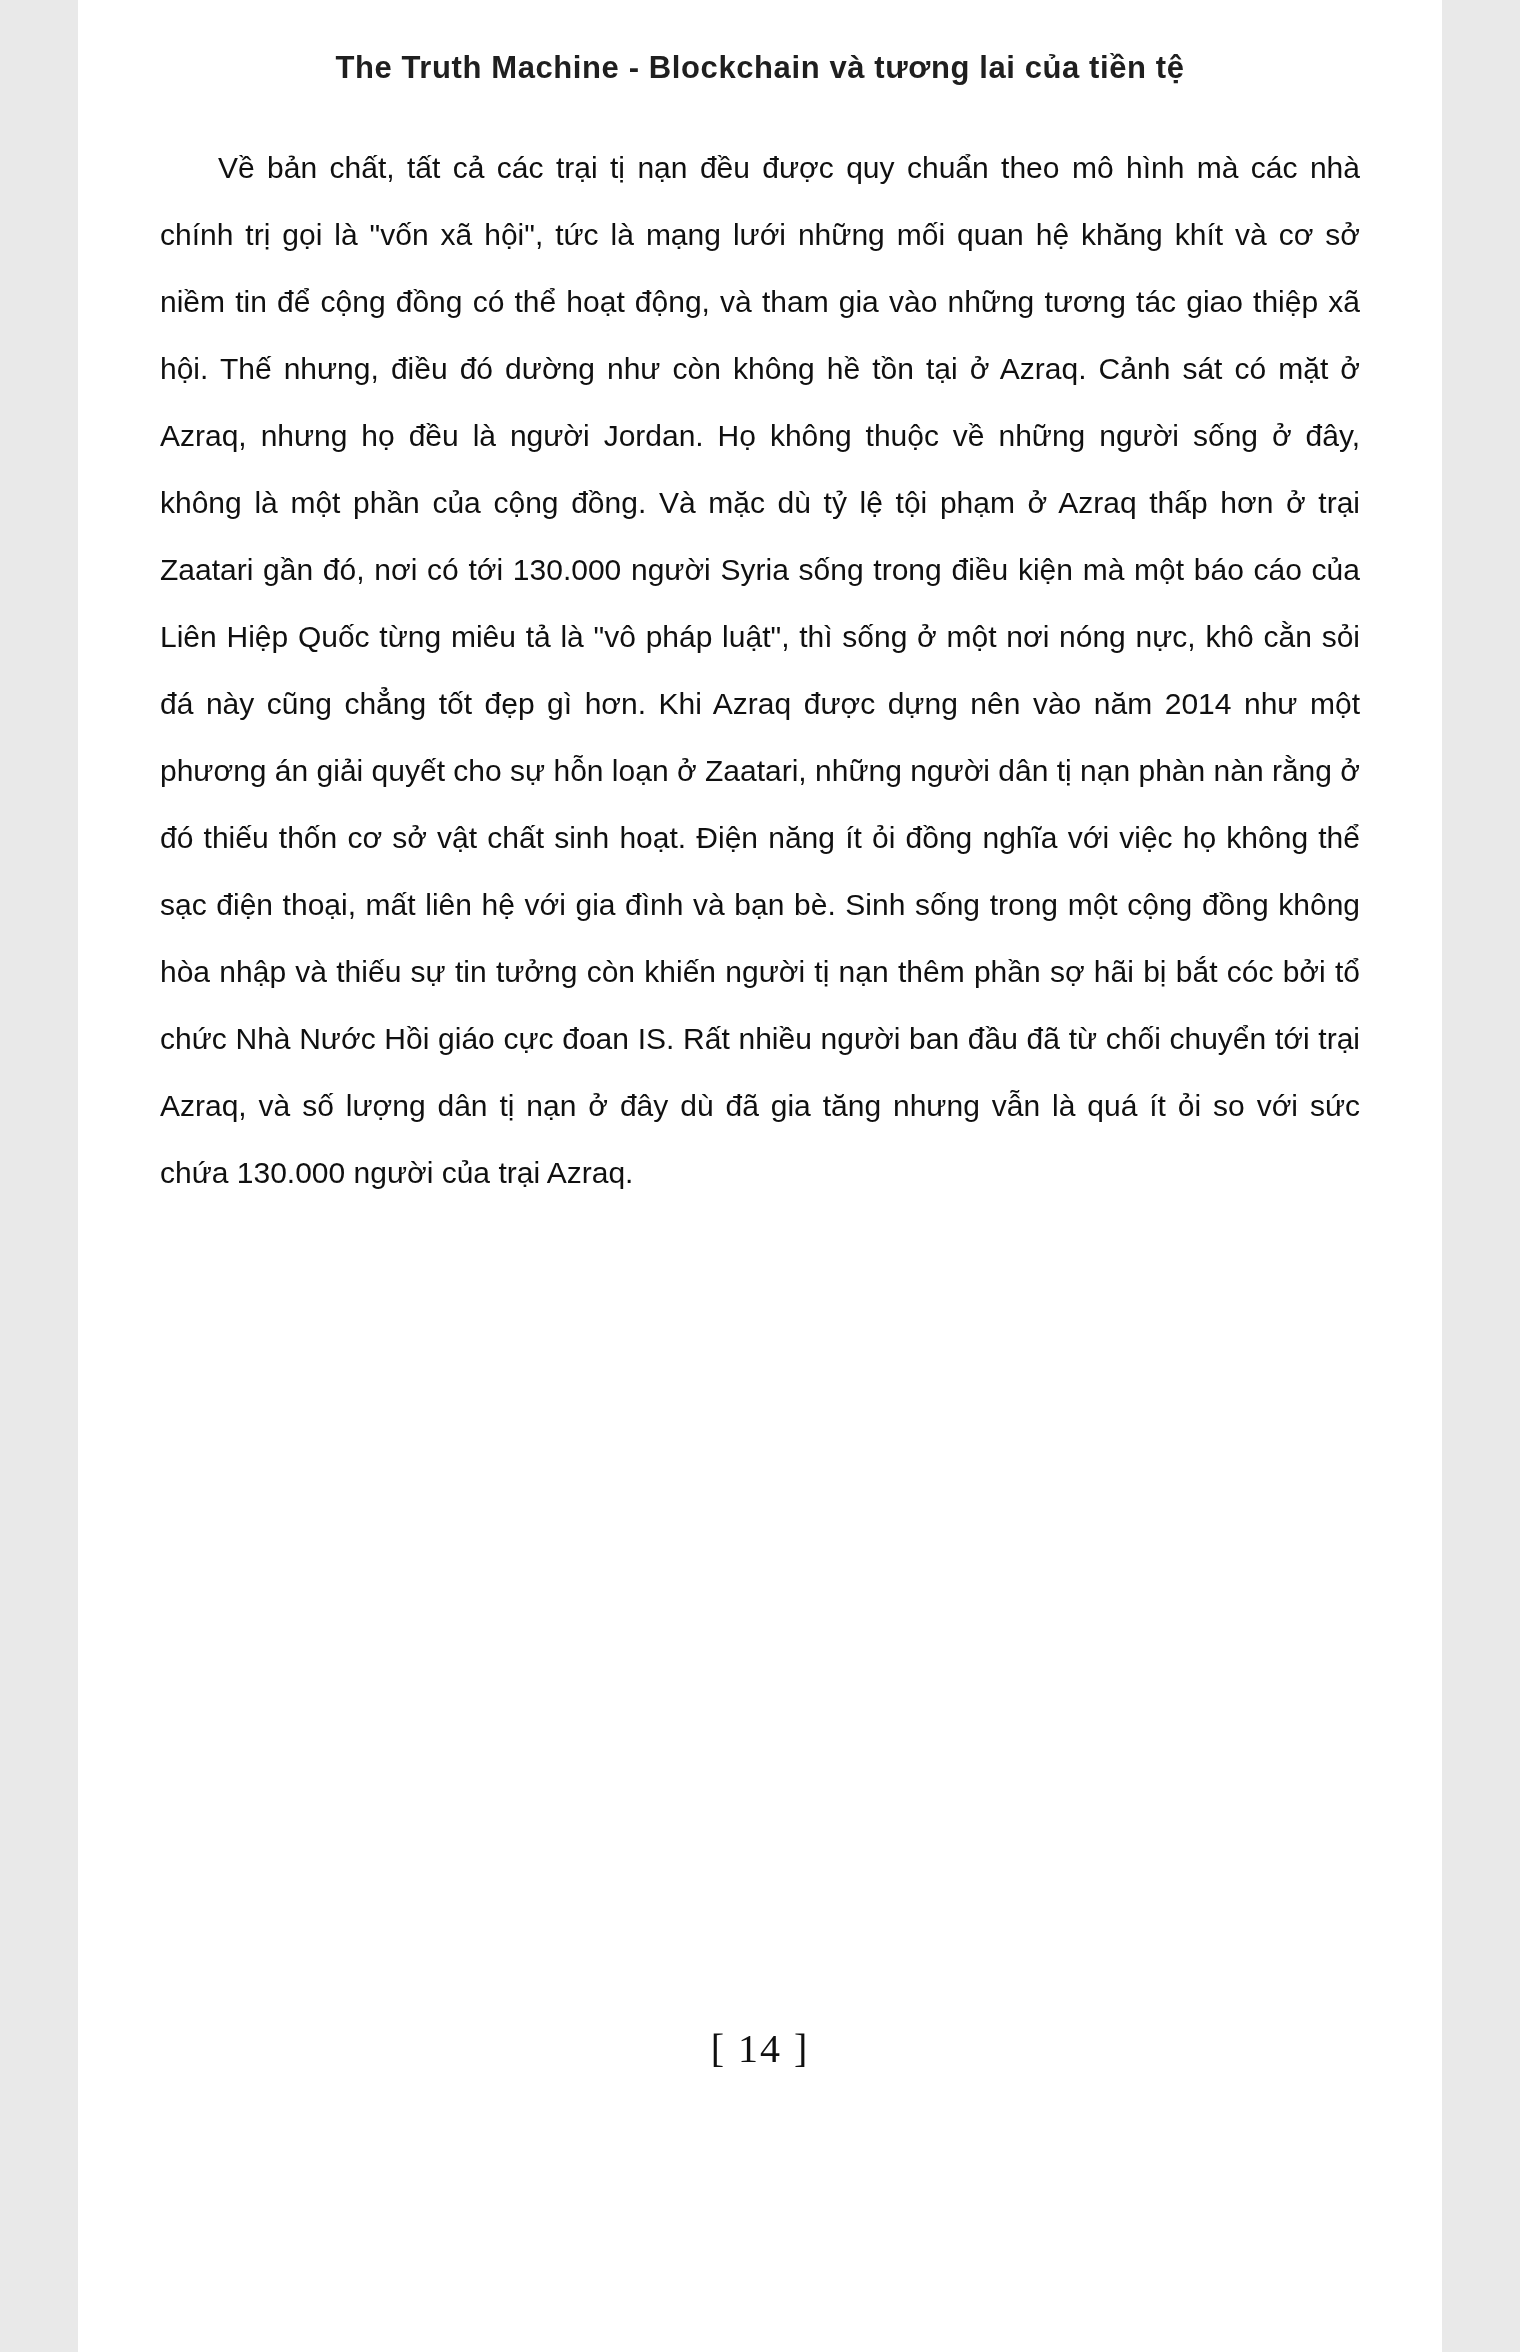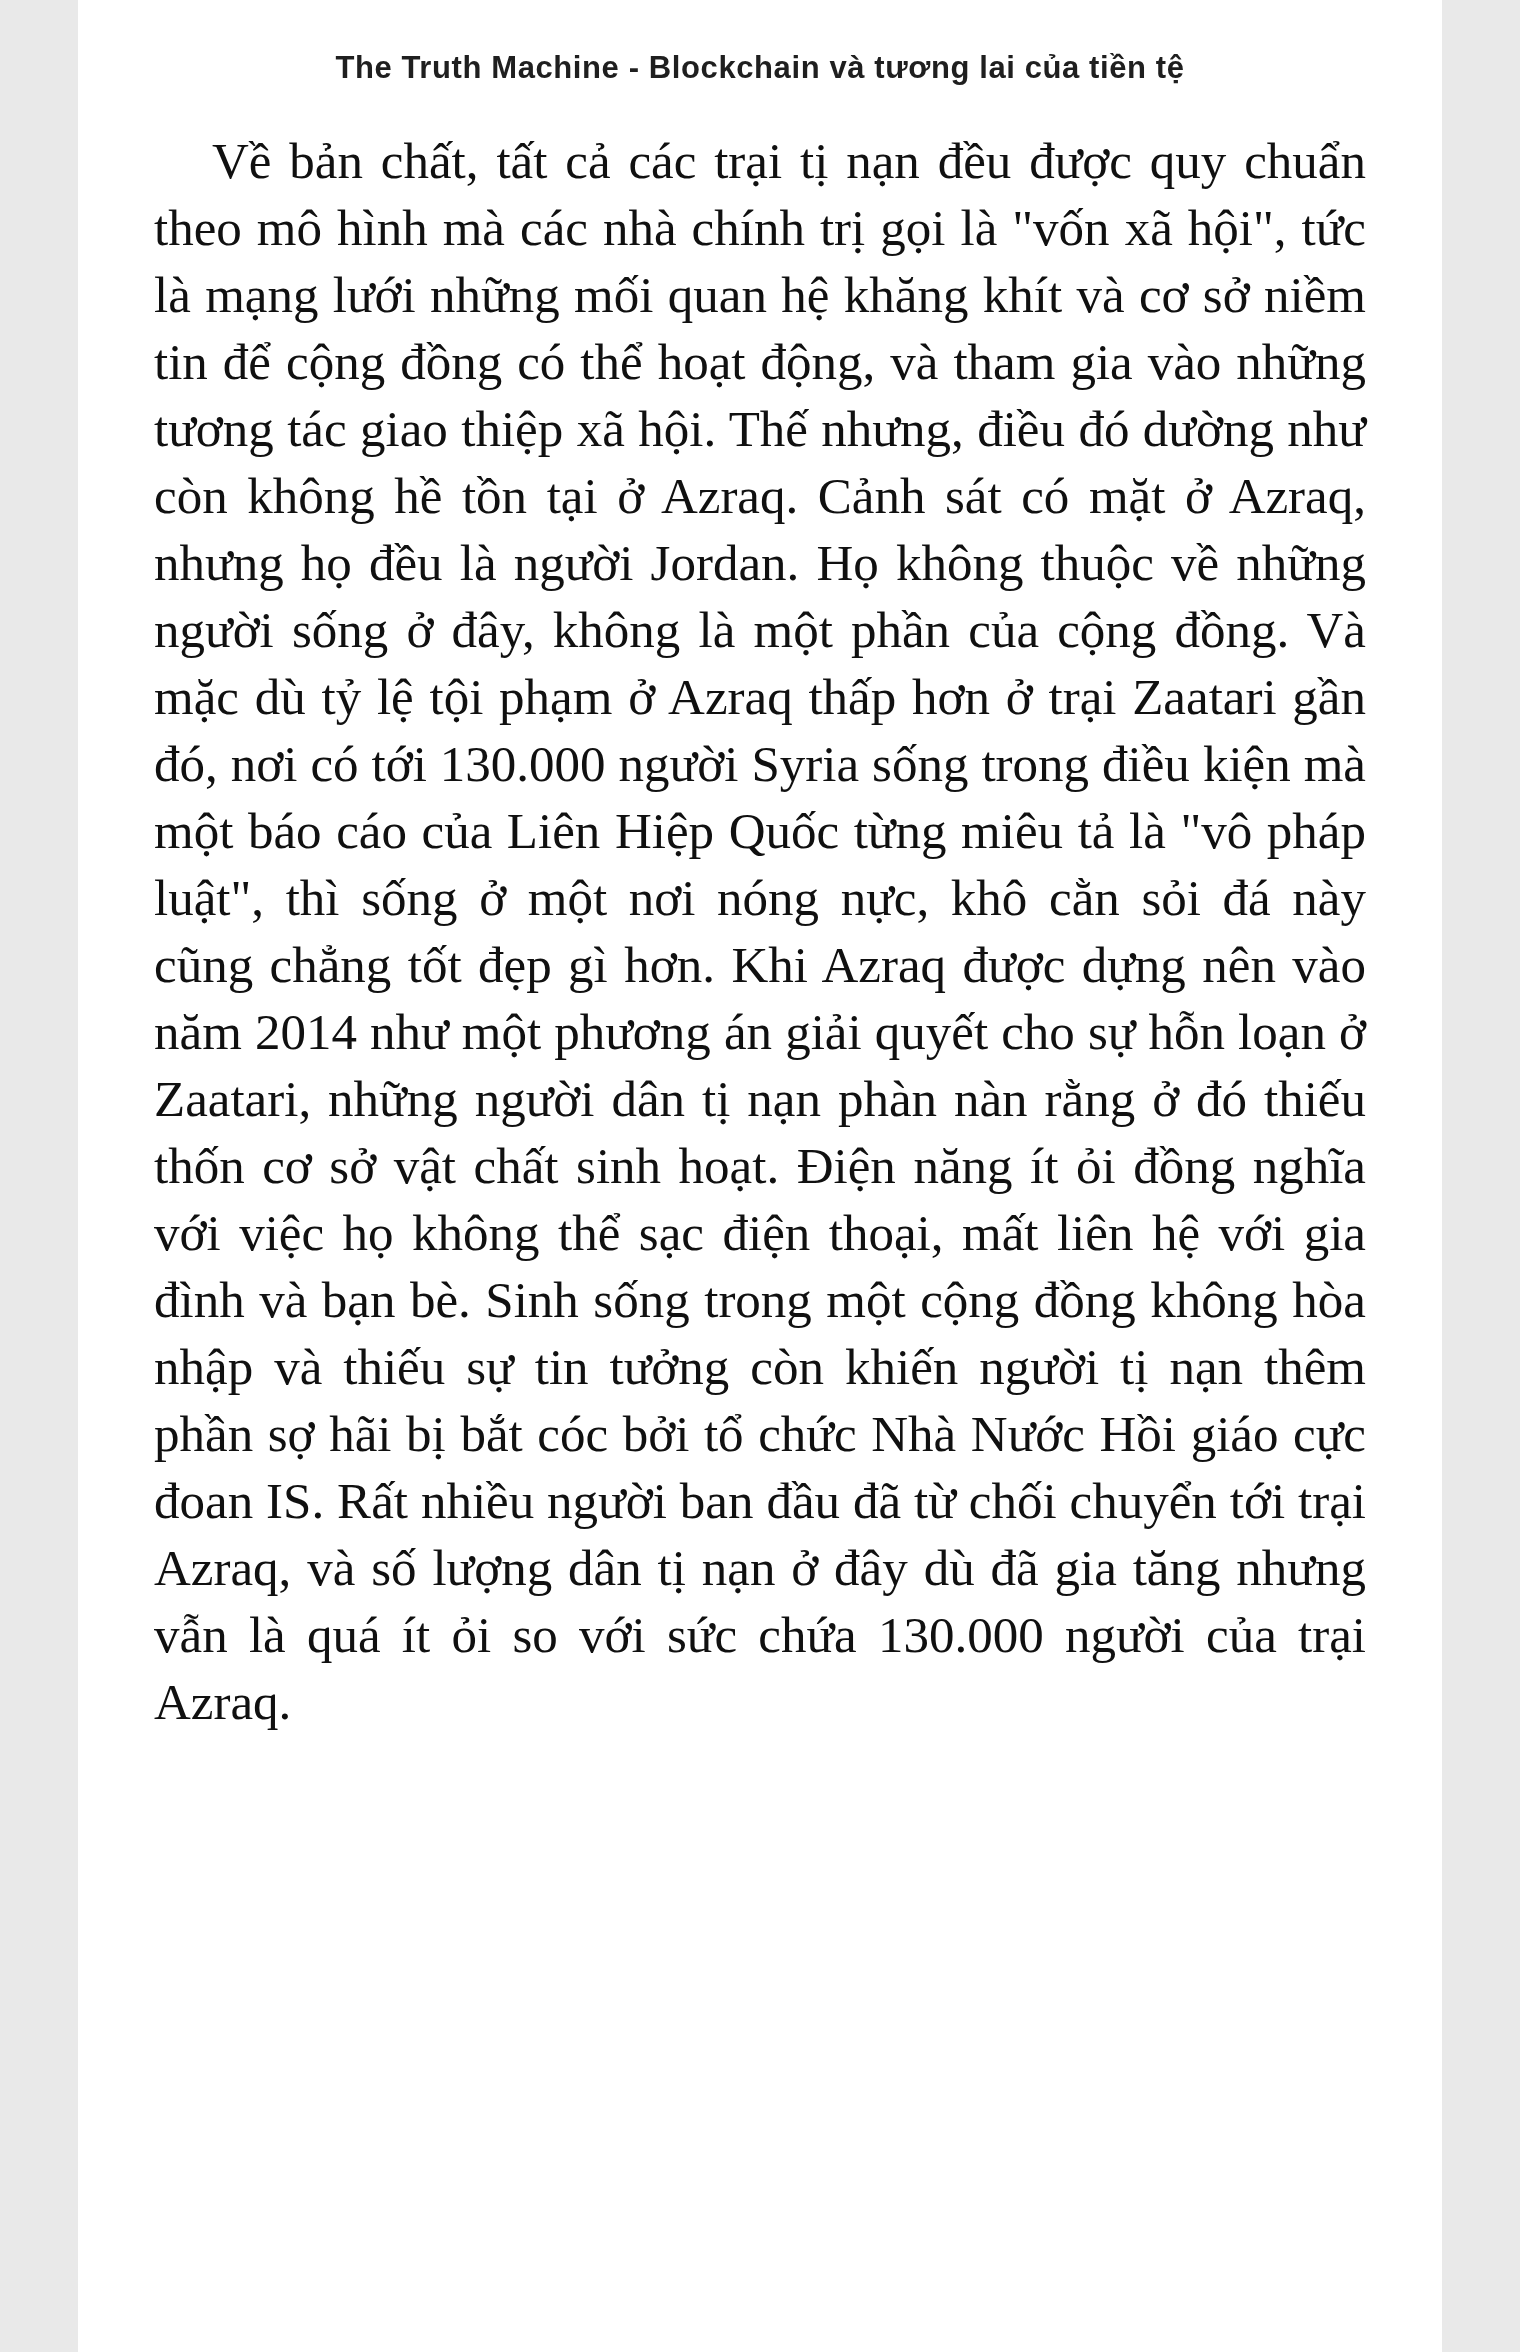--- a/index.html
+++ b/index.html
@@ -29,23 +29,23 @@
     letter-spacing: 0.6px;
     color: #1f1f1f;
   }
   .body-text {
     position: absolute;
     top: 126px;
     left: 74px;
     right: 74px;
   }
   .paragraph {
-    margin: 2px;
-    font-family: Liberation Serif, serif;
-    font-size: 51px;
+    margin: 8px;
+    font-family: Liberation Sans, sans-serif;
+    font-size: 30px;
     line-height: 67px;
     text-align: justify;
     text-indent: 58px;
     color: #101010;
   }
   .page-number {
     position: absolute;
     top: 2025px;
     left: 0;
     right: 0;
@@ -59,13 +59,14 @@
 </head>
 <body>
 
 <div class="page">
   <header class="running-header">The Truth Machine - Blockchain và tương lai của tiền tệ</header>
 
   <main class="body-text">
     <p class="paragraph">Về bản chất, tất cả các trại tị nạn đều được quy chuẩn theo mô hình mà các nhà chính trị gọi là "vốn xã hội", tức là mạng lưới những mối quan hệ khăng khít và cơ sở niềm tin để cộng đồng có thể hoạt động, và tham gia vào những tương tác giao thiệp xã hội. Thế nhưng, điều đó dường như còn không hề tồn tại ở Azraq. Cảnh sát có mặt ở Azraq, nhưng họ đều là người Jordan. Họ không thuộc về những người sống ở đây, không là một phần của cộng đồng. Và mặc dù tỷ lệ tội phạm ở Azraq thấp hơn ở trại Zaatari gần đó, nơi có tới 130.000 người Syria sống trong điều kiện mà một báo cáo của Liên Hiệp Quốc từng miêu tả là "vô pháp luật", thì sống ở một nơi nóng nực, khô cằn sỏi đá này cũng chẳng tốt đẹp gì hơn. Khi Azraq được dựng nên vào năm 2014 như một phương án giải quyết cho sự hỗn loạn ở Zaatari, những người dân tị nạn phàn nàn rằng ở đó thiếu thốn cơ sở vật chất sinh hoạt. Điện năng ít ỏi đồng nghĩa với việc họ không thể sạc điện thoại, mất liên hệ với gia đình và bạn bè. Sinh sống trong một cộng đồng không hòa nhập và thiếu sự tin tưởng còn khiến người tị nạn thêm phần sợ hãi bị bắt cóc bởi tổ chức Nhà Nước Hồi giáo cực đoan IS. Rất nhiều người ban đầu đã từ chối chuyển tới trại Azraq, và số lượng dân tị nạn ở đây dù đã gia tăng nhưng vẫn là quá ít ỏi so với sức chứa 130.000 người của trại Azraq.</p>
   </main>
 
+  <footer class="page-number">[ 14 ]</footer>
 </div>
 
 </body></html>

